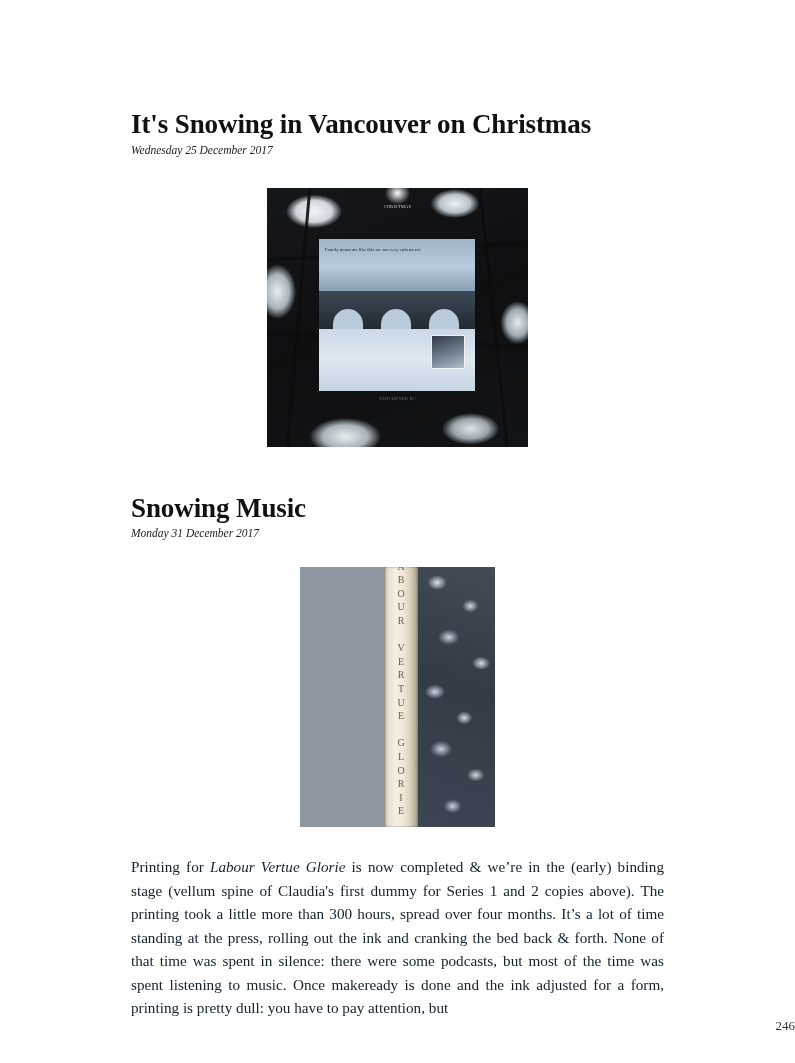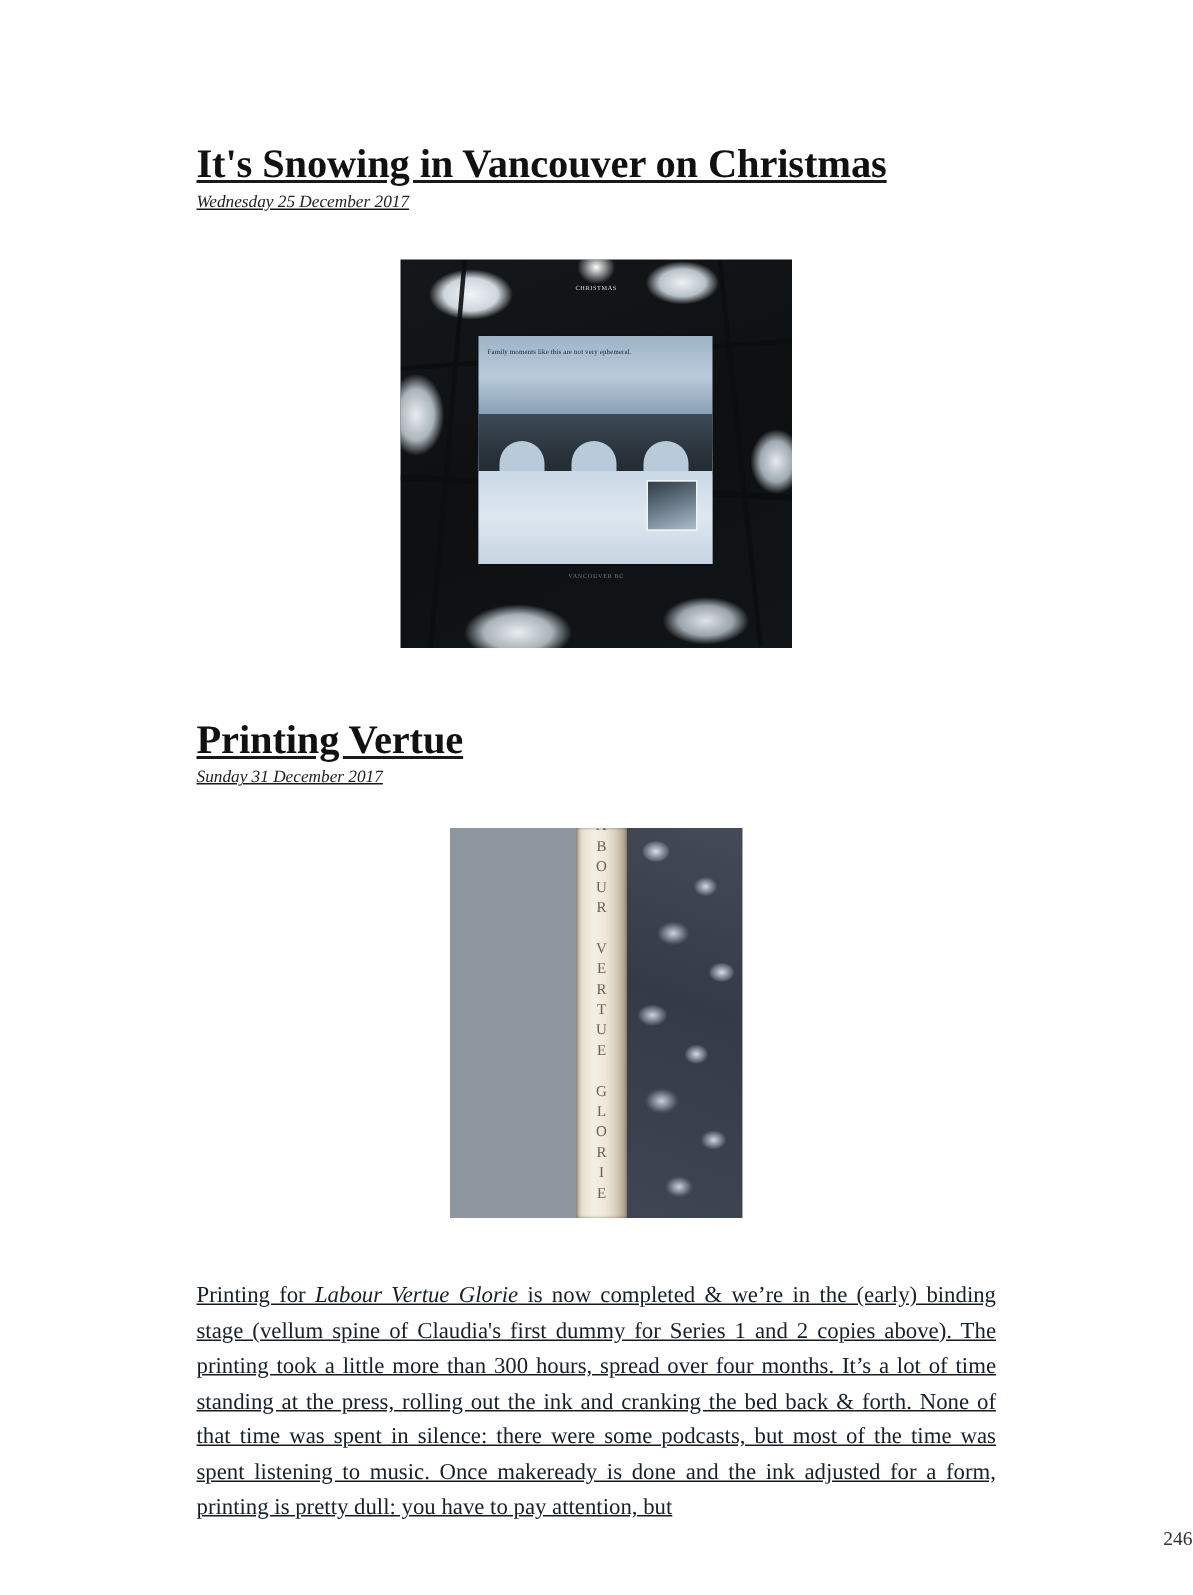--- a/index.html
+++ b/index.html
@@ -18,23 +18,22 @@
   .page {
     position: absolute;
     left: 0; top: 0;
     width: 795px;
     height: 1063px;
     background: #ffffff;
   }
   .content {
     position: absolute;
     left: 131px;
-    top: 95px;
+    top: 110px;
     width: 533px;
-    text-decoration: underline;
   }
 
   
   .article-title {
     font-family: "Liberation Serif", serif;
     font-weight: bold;
     font-size: 27px;
     line-height: 1.1;
     letter-spacing: -0.1px;
     margin: 0;
@@ -236,21 +235,21 @@
     font-size: 10px;
     letter-spacing: 2.6px;
     color: #6d6category;
     color: #6b6250;
     white-space: nowrap;
     transform: translateY(-14px);
   }
 
   
   .body-text {
-    margin-top: 40px;
+    margin-top: 28px;
     font-family: "Liberation Serif", serif;
     font-size: 15.2px;
     line-height: 23.5px;
     text-align: justify;
     color: #15202b;
   }
   .body-text em {
     font-style: italic;
   }
 
@@ -289,22 +288,22 @@
             <div class="arch" style="left:62px;"></div>
             <div class="arch" style="left:110px;"></div>
           </div>
           <div class="water"></div>
           <div class="mini-frame"></div>
         </div>
         <div class="bottom-text">VANCOUVER BC</div>
       </div>
     </div>
 
-    <h1 class="article-title" style="margin-top:47px;">Printing Vertue</h1>
-    <div class="article-date">Sunday 31 December 2017</div>
+    <h1 class="article-title" style="margin-top:47px;">Snowing Music</h1>
+    <div class="article-date">Monday 31 December 2017</div>
 
     <div class="figure fig2">
       <div class="photo2">
         <div class="marble-left"></div>
         <div class="marble-right"></div>
         <div class="spine">
           <div class="spine-text">
             <span>LABOUR VERTUE GLORIE</span>
           </div>
         </div>

